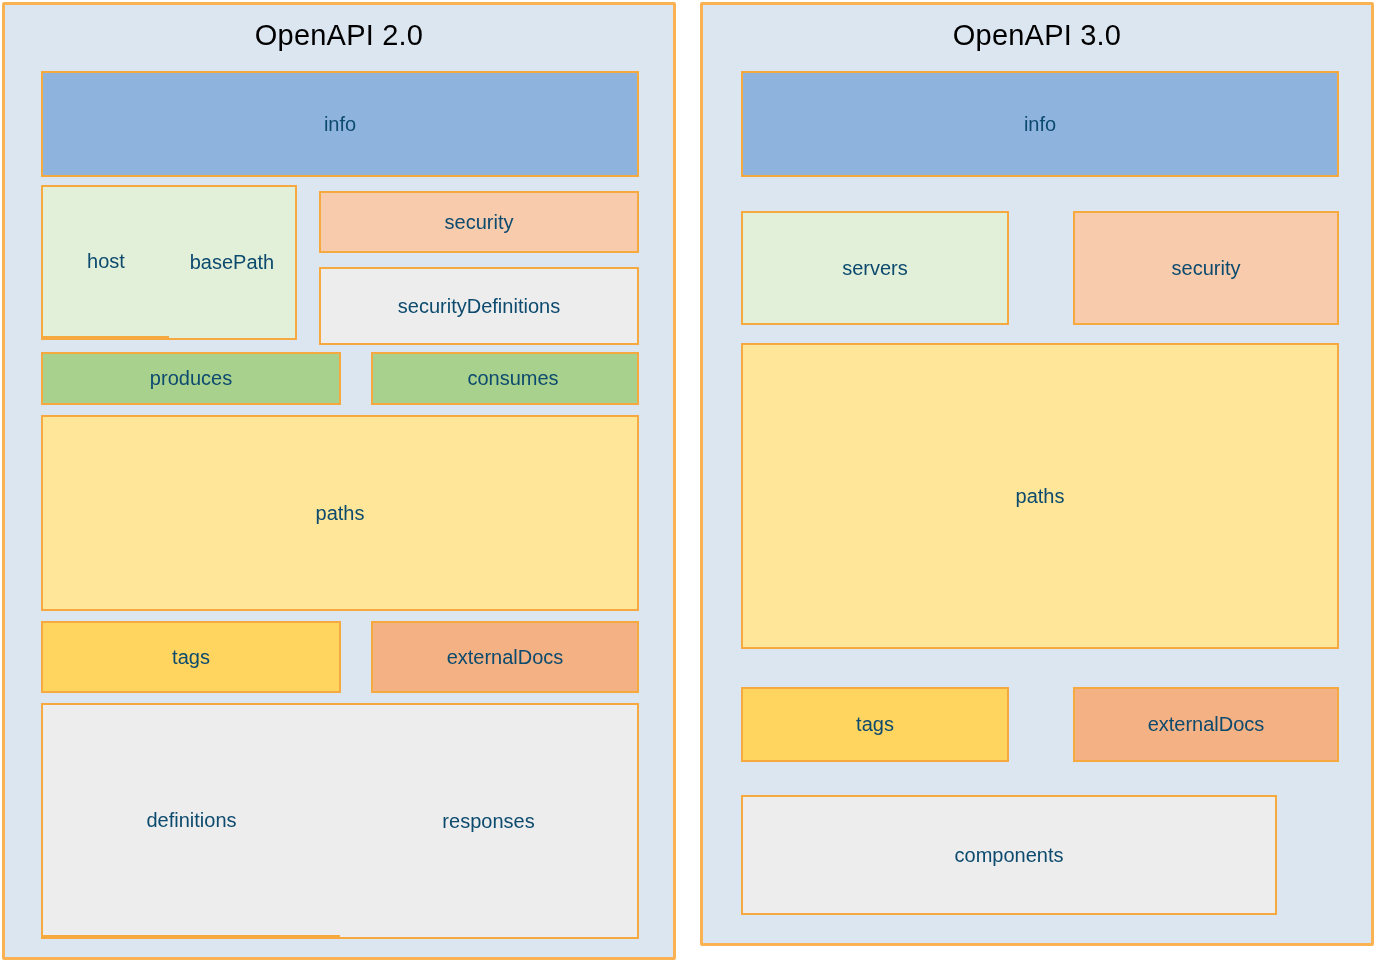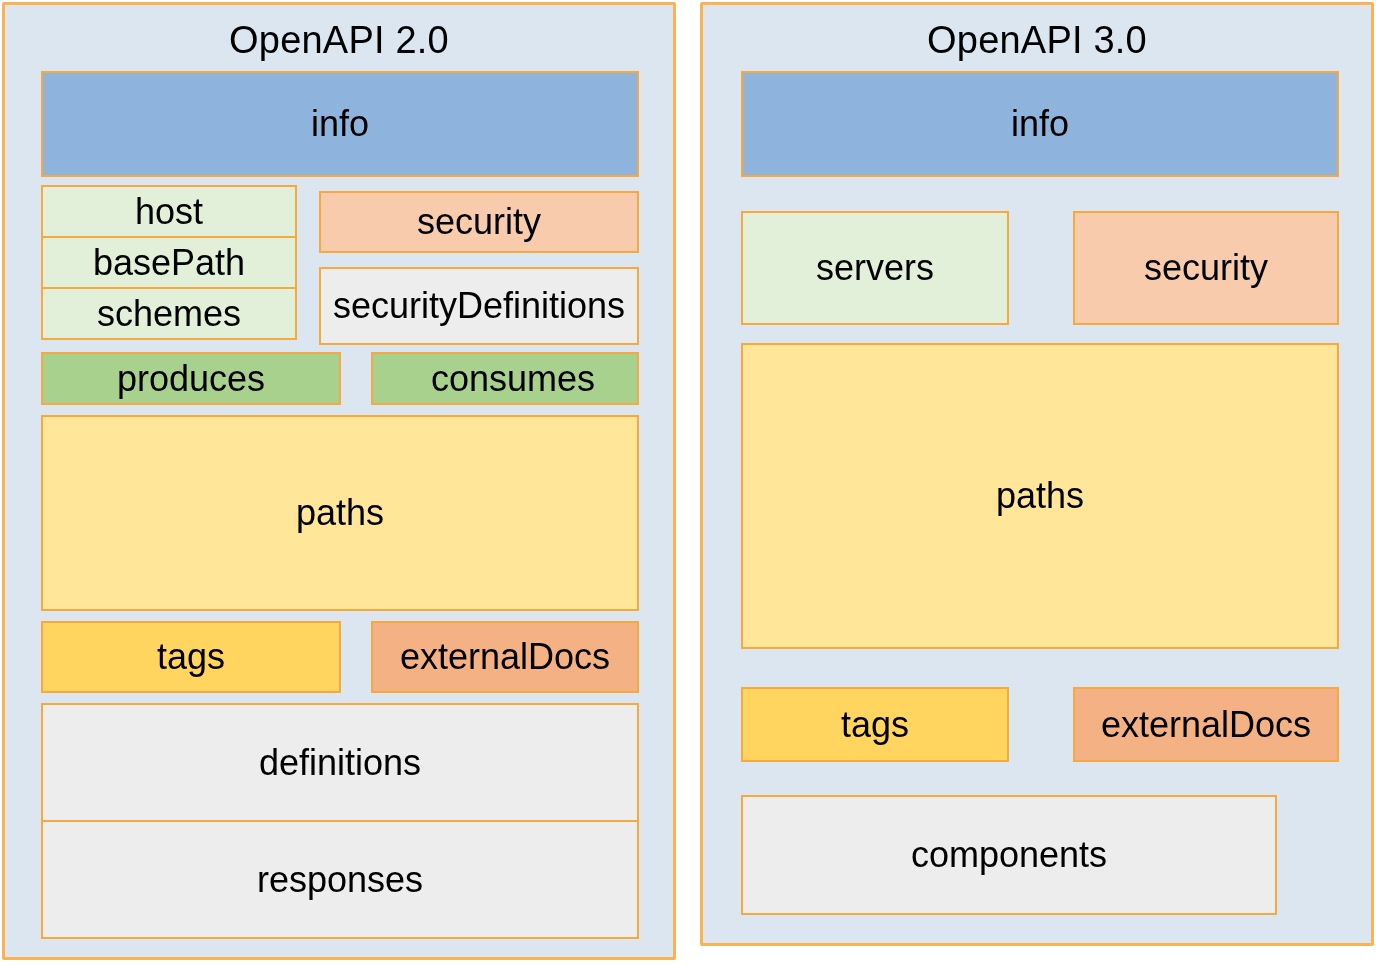--- a/index.html
+++ b/index.html
@@ -32,46 +32,46 @@
   }
   .panel-2 { left: 2px;   top: 2px; width: 674px; height: 958px; }
   .panel-3 { left: 700px; top: 2px; width: 674px; height: 944px; }
 
   .panel-title {
     position: absolute;
     left: 0;
     right: 0;
     top: 14px;
     text-align: center;
-    font-size: 38px;
+    font-size: 29px;
     color: #000000;
     letter-spacing: 0.2px;
   }
 
   
   .node {
     position: absolute;
     box-sizing: border-box;
     border: 2px solid #f5a93f;
     display: flex;
     align-items: center;
     justify-content: center;
-    font-size: 36px;
-    color: #000000;
+    font-size: 20px;
+    color: #0c4a6e;
     line-height: 1.05;
   }
   .node span { display: block; }
 
   
   .stack {
     position: absolute;
     box-sizing: border-box;
     border: 2px solid #f5a93f;
     display: flex;
-    flex-direction: column;
+    flex-direction: row;
   }
   .stack .node {
     position: static;
     border: none;
     border-bottom: 2px solid #f5a93f;
     flex: 1 1 0;
     width: 100%;
   }
   .stack .node:last-child { border-bottom: none; }
 
@@ -97,23 +97,20 @@
     <div class="node fill-info" style="left:36px; top:66px; width:598px; height:106px;">
       <span>info</span>
     </div>
 
     <div class="stack" style="left:36px; top:180px; width:256px; height:155px;">
       <div class="node fill-lightgrn">
         <span>host</span>
       </div>
       <div class="node fill-lightgrn">
         <span>basePath</span>
-      </div>
-      <div class="node fill-lightgrn">
-        <span>schemes</span>
       </div>
     </div>
 
     <div class="node fill-peach" style="left:314px; top:186px; width:320px; height:62px;">
       <span>security</span>
     </div>
 
     <div class="node fill-grey" style="left:314px; top:262px; width:320px; height:78px;">
       <span>securityDefinitions</span>
     </div>

